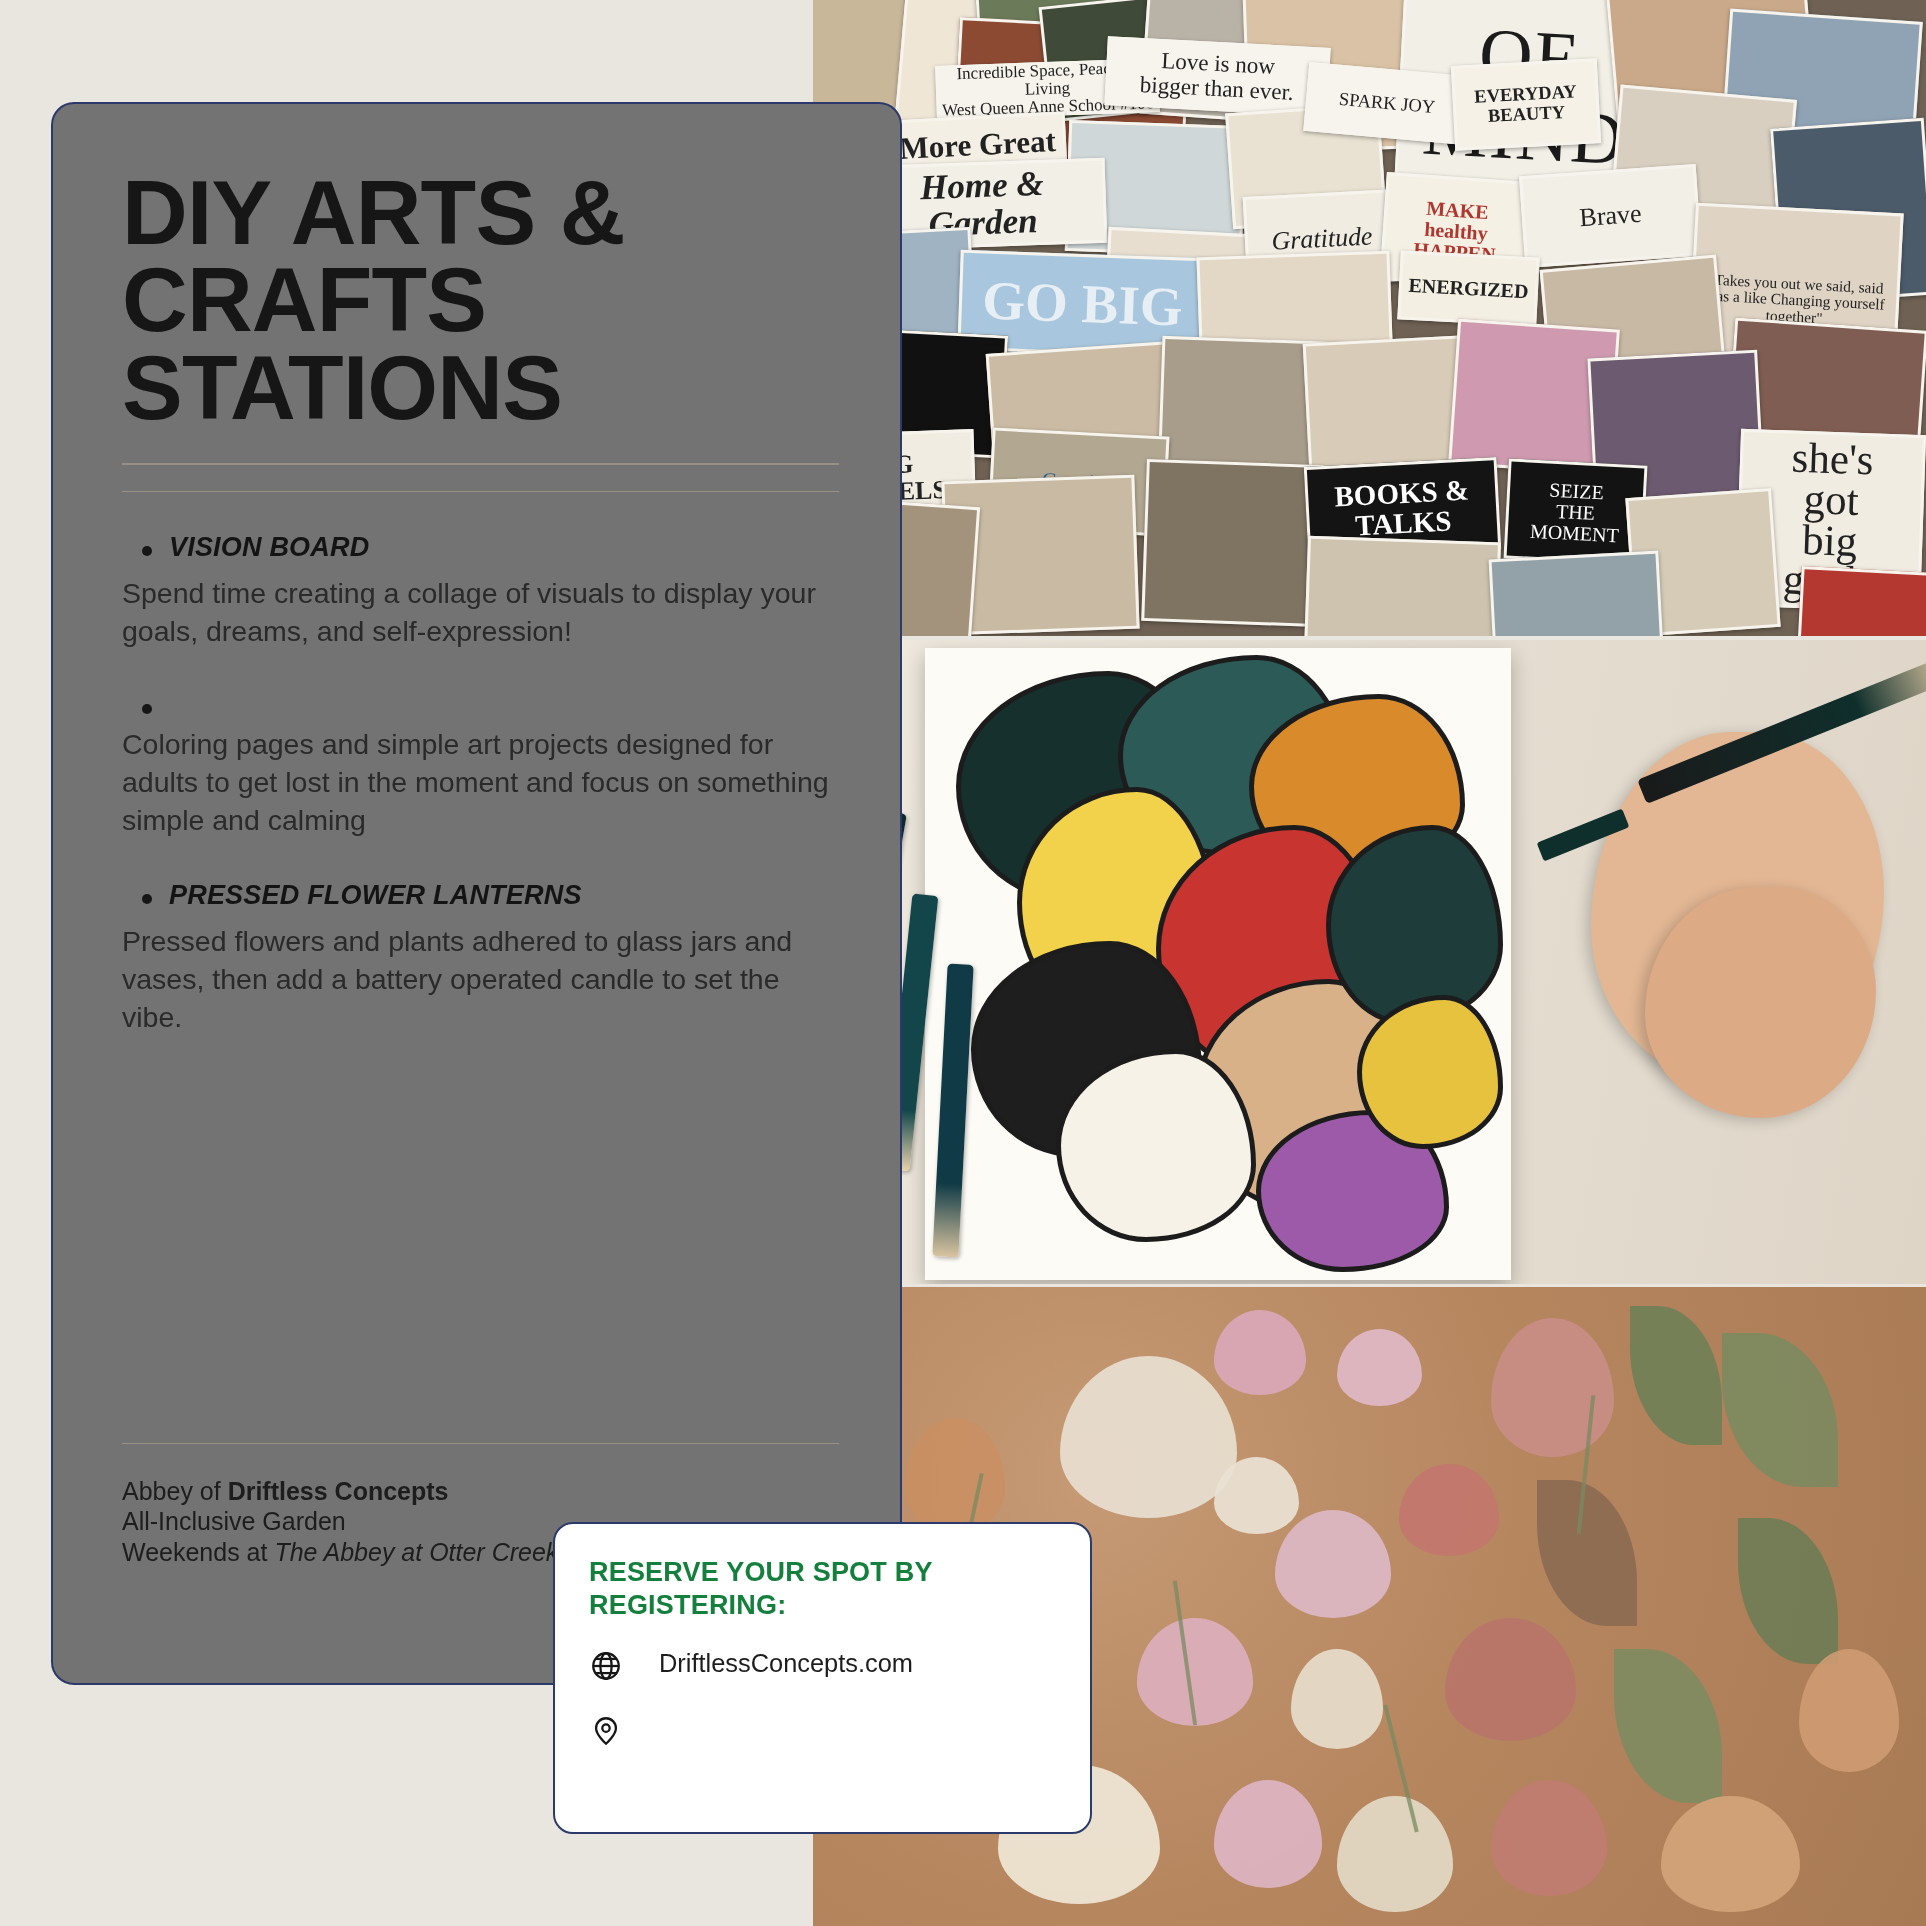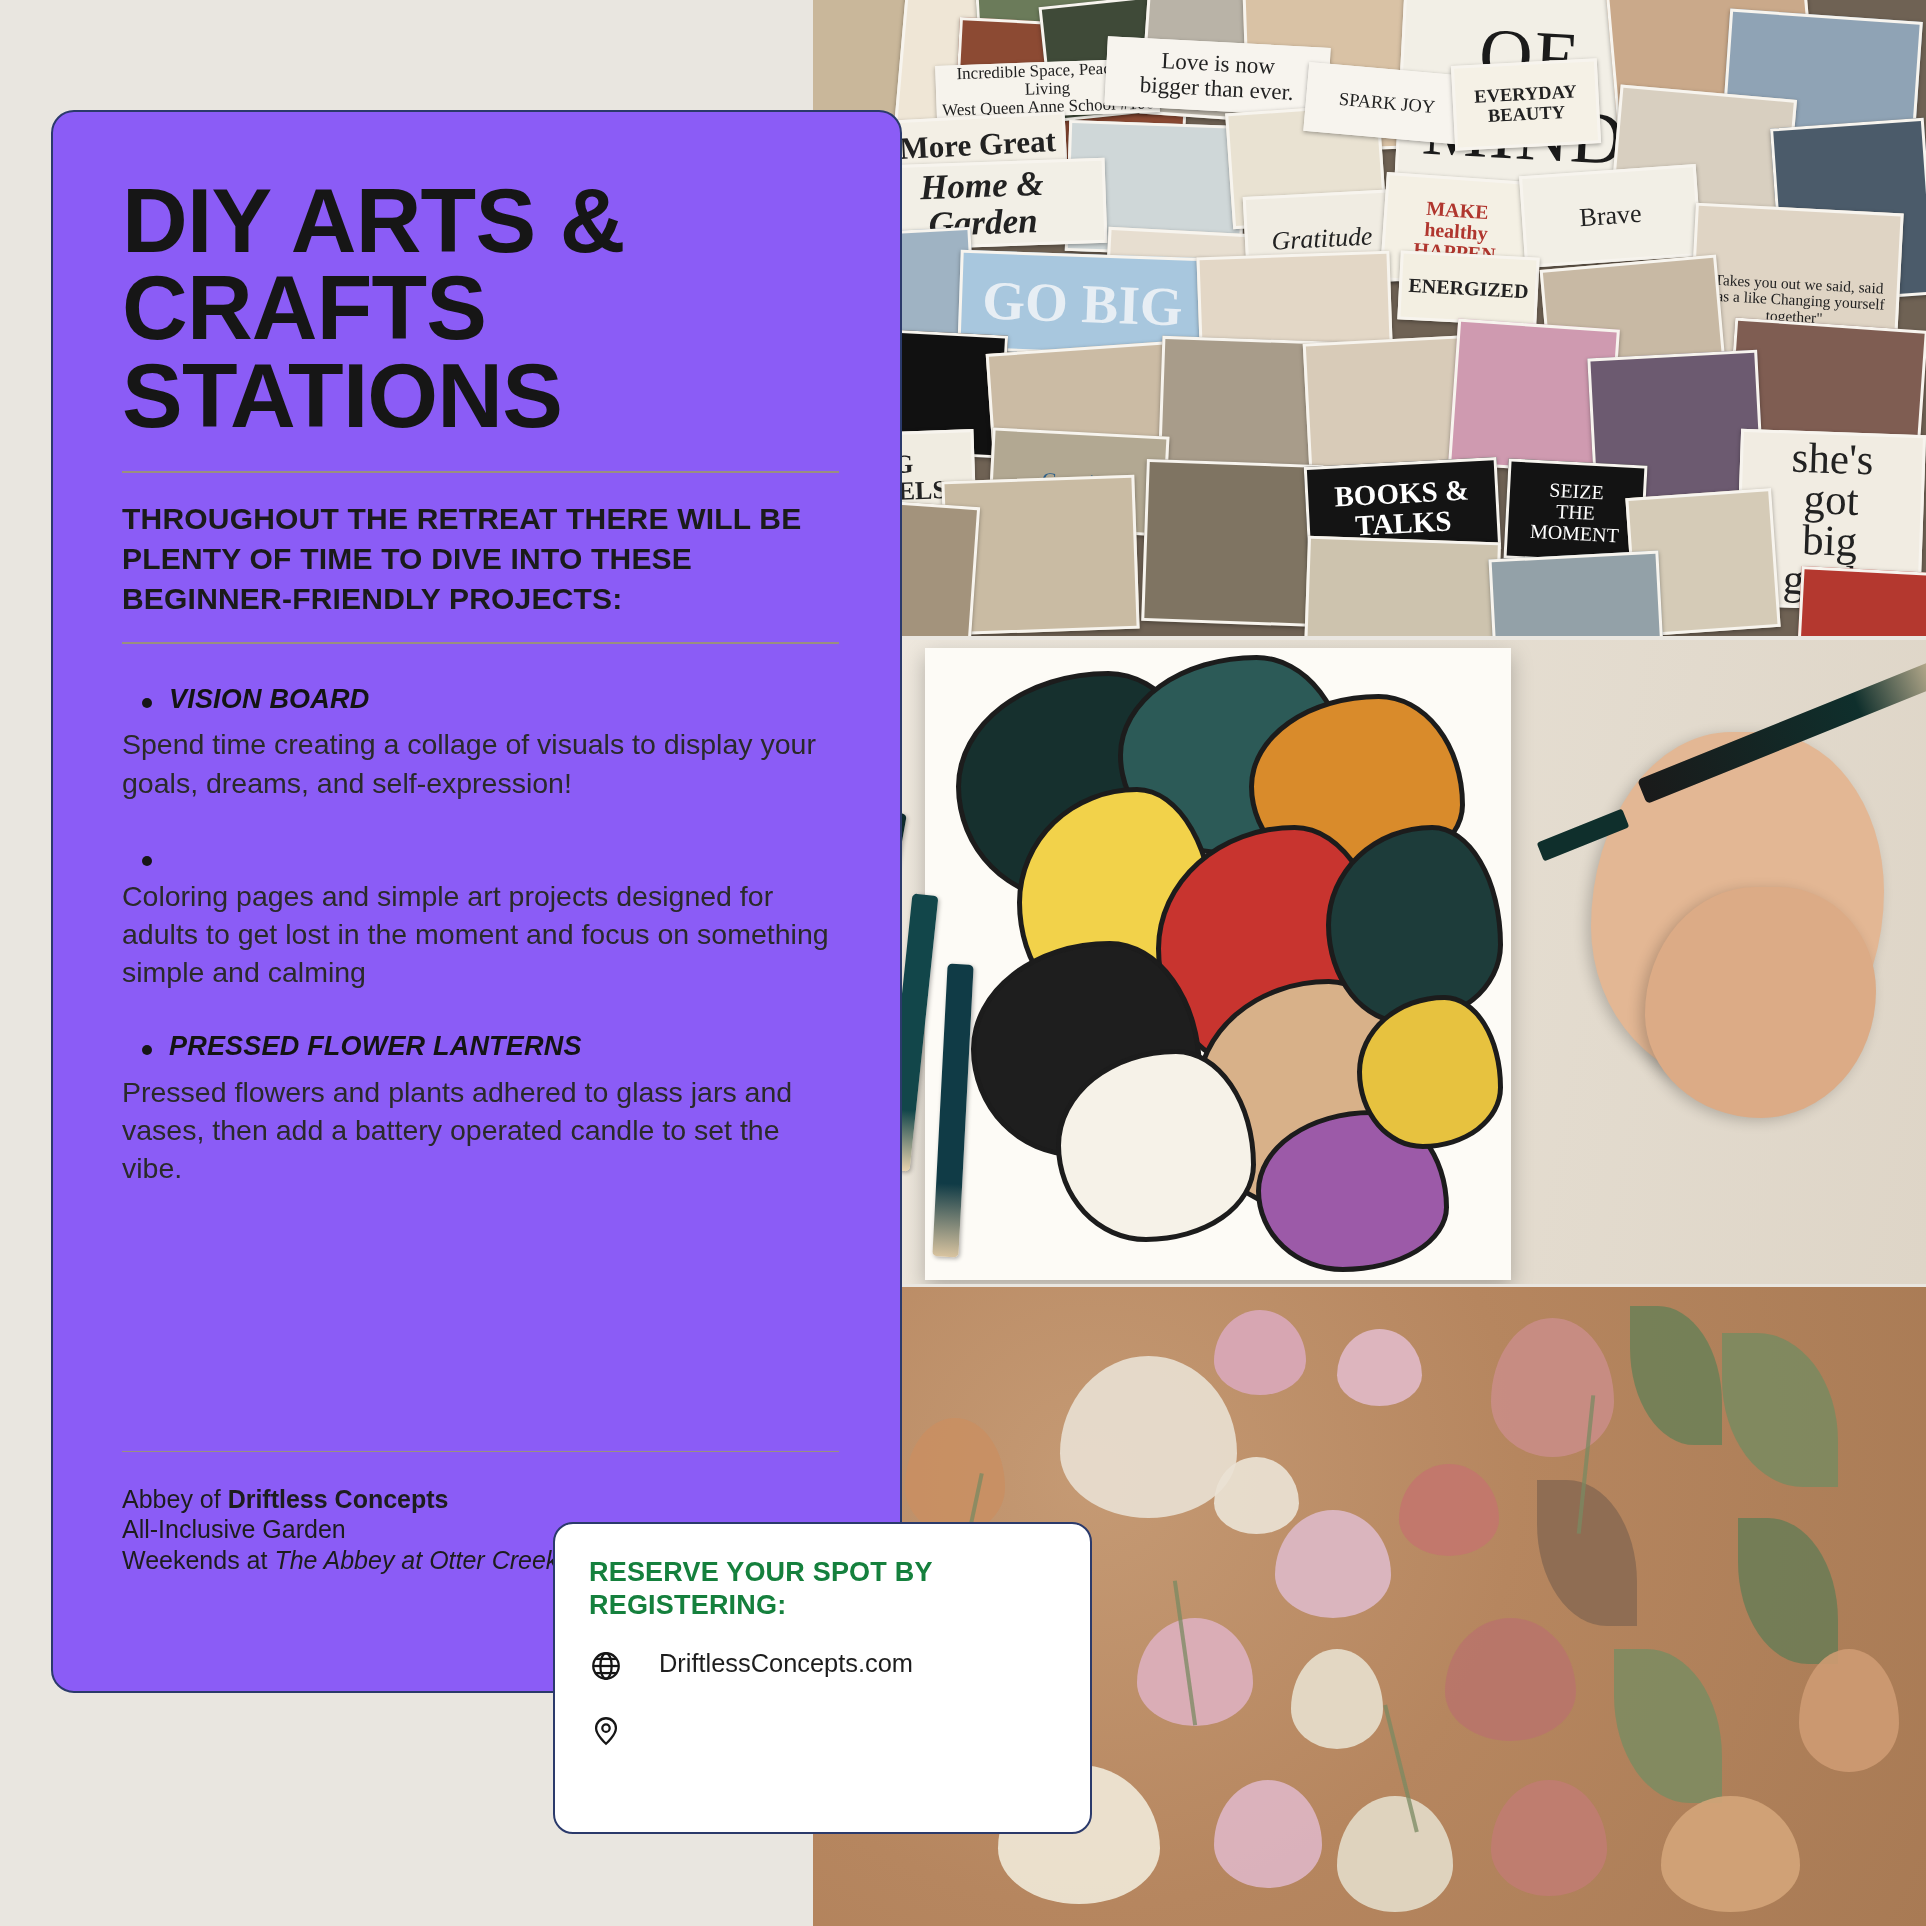--- a/index.html
+++ b/index.html
@@ -97,25 +97,24 @@
     position: absolute;
     background: #7a8a62;
     opacity: .75;
   }
 
   
   .card {
     position: absolute;
     left: 51px; top: 102px;
     width: 851px; height: 1583px;
-    background: #8b5cf6;
+    background: #737373;
     border: 2.3px solid #2b3a6b;
     border-radius: 23px;
     padding: 65px 69px 0 69px;
-    margin-top: 8px;
   }
   h1.title {
     font-size: 91px;
     line-height: .96;
     letter-spacing: -0.8px;
     font-weight: 700;
     color: #161616;
     text-transform: uppercase;
     font-family: "Liberation Sans", sans-serif;
   }
@@ -321,21 +320,20 @@
       <div class="stem" style="left:586px;top:416px;width:3.9px;height:131px;transform:rotate(-14deg);"></div>
     </div>
   </div>
 
   <div class="card">
 
     <h1 class="title">DIY ARTS &amp; CRAFTS STATIONS</h1>
 
     <div class="rule"></div>
 
-    <div class="intro">THROUGHOUT THE RETREAT THERE WILL BE PLENTY OF TIME TO DIVE INTO THESE BEGINNER-FRIENDLY PROJECTS:</div>
 
     <div class="rule short"></div>
 
     <div class="section">
       <div class="bullet-row">
         <span class="dot"></span>
         <div class="bullet-title">VISION BOARD</div>
       </div>
       <div class="body-text">Spend time creating a collage of visuals to display your goals, dreams, and self-expression!</div>
     </div>

